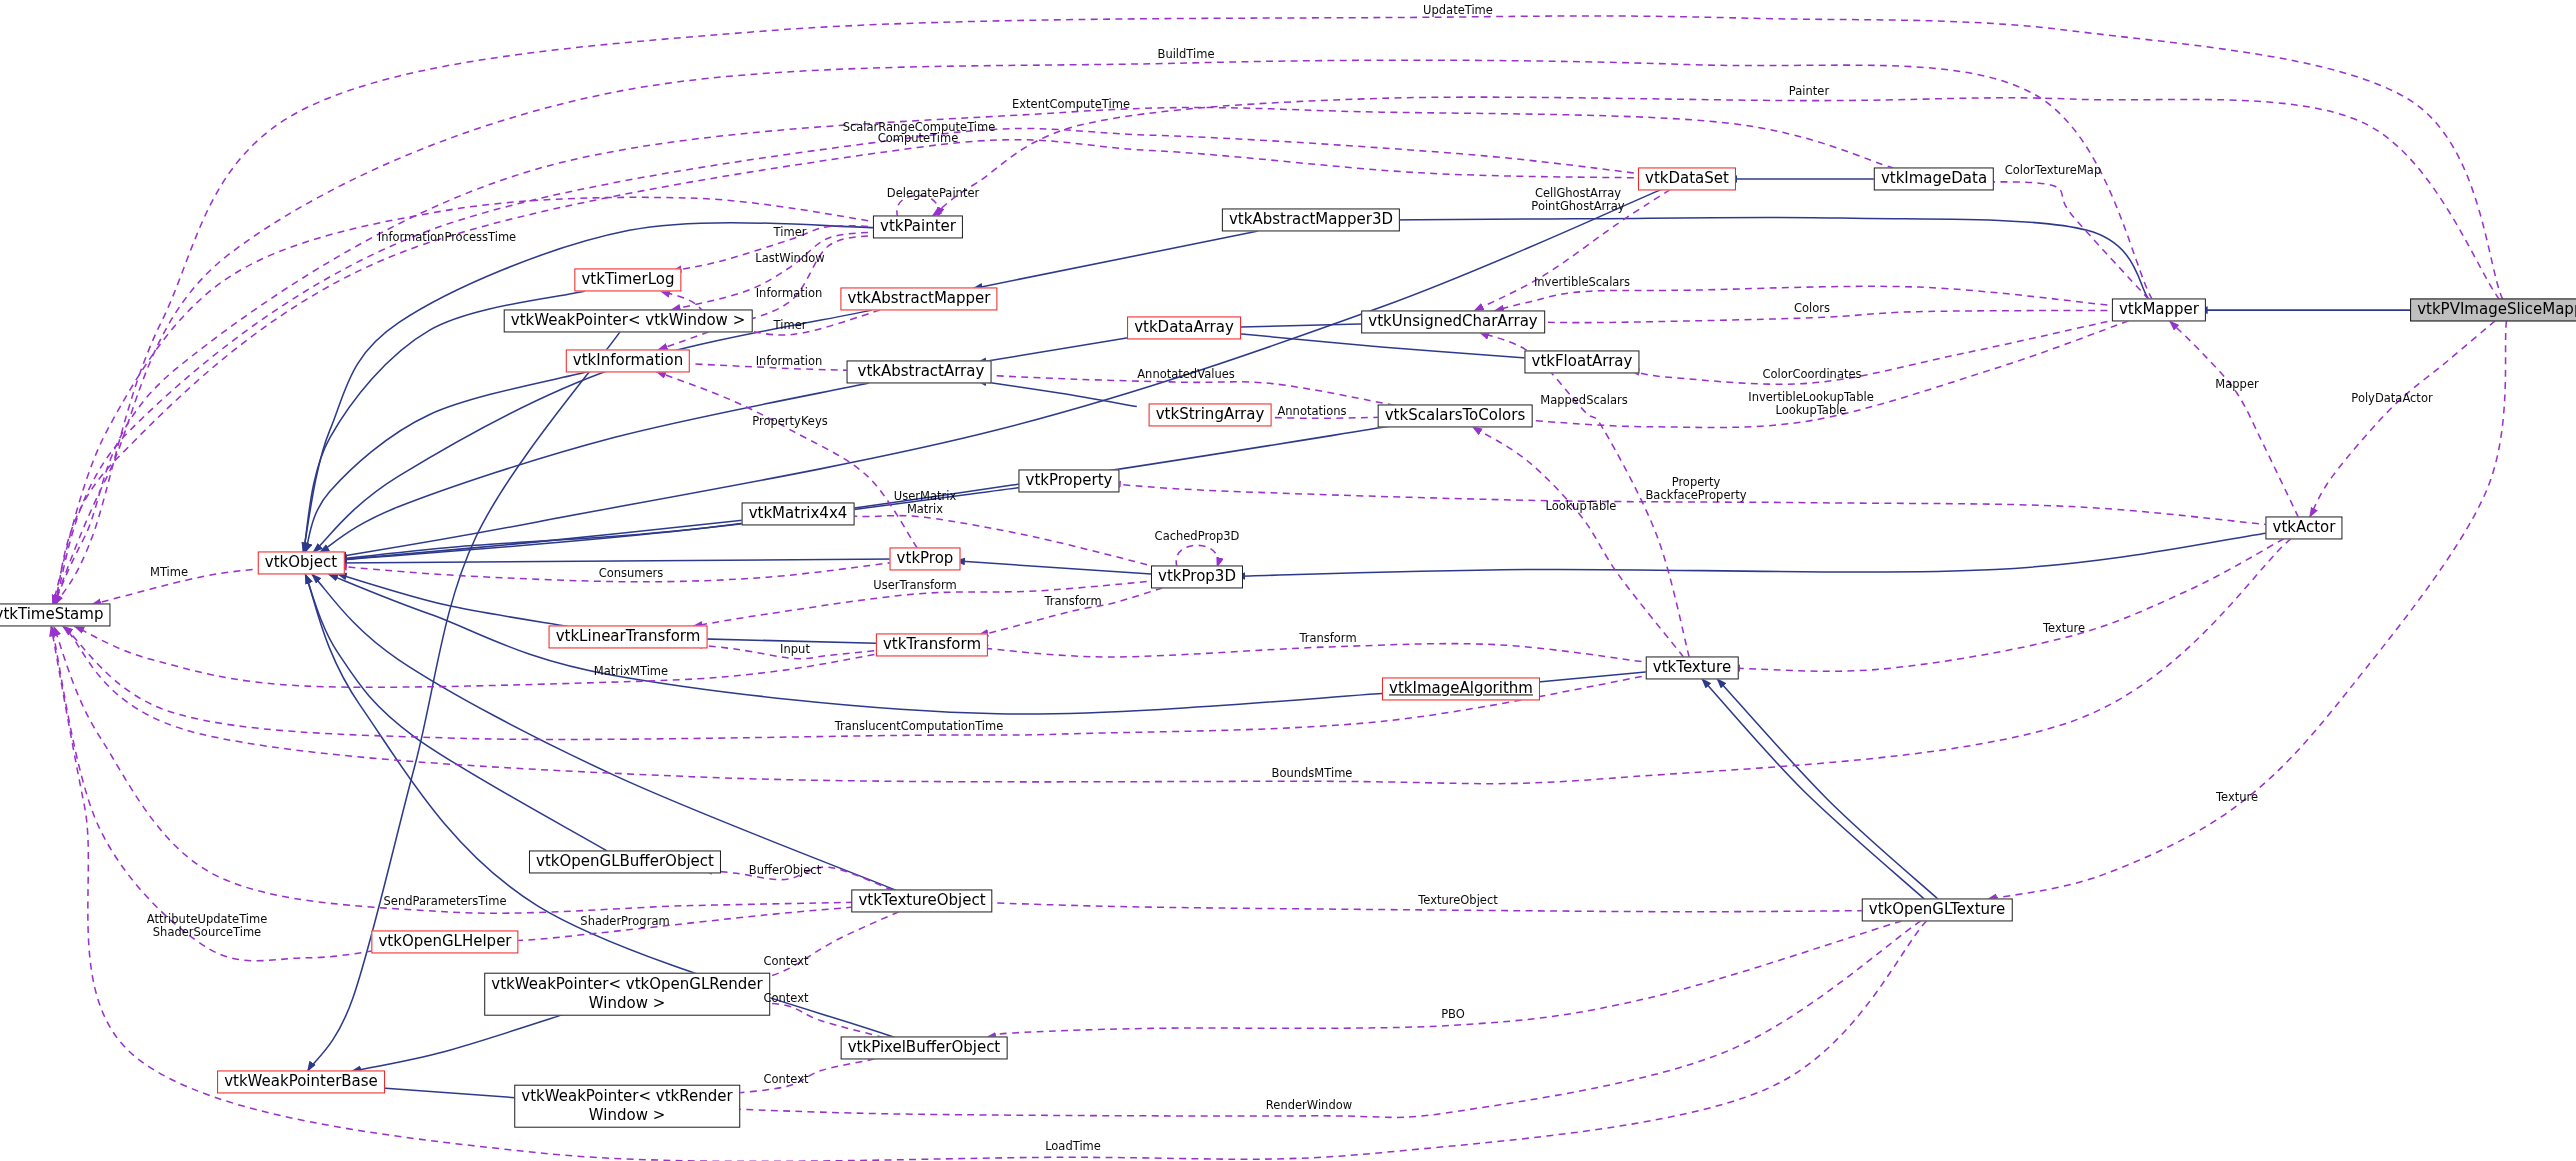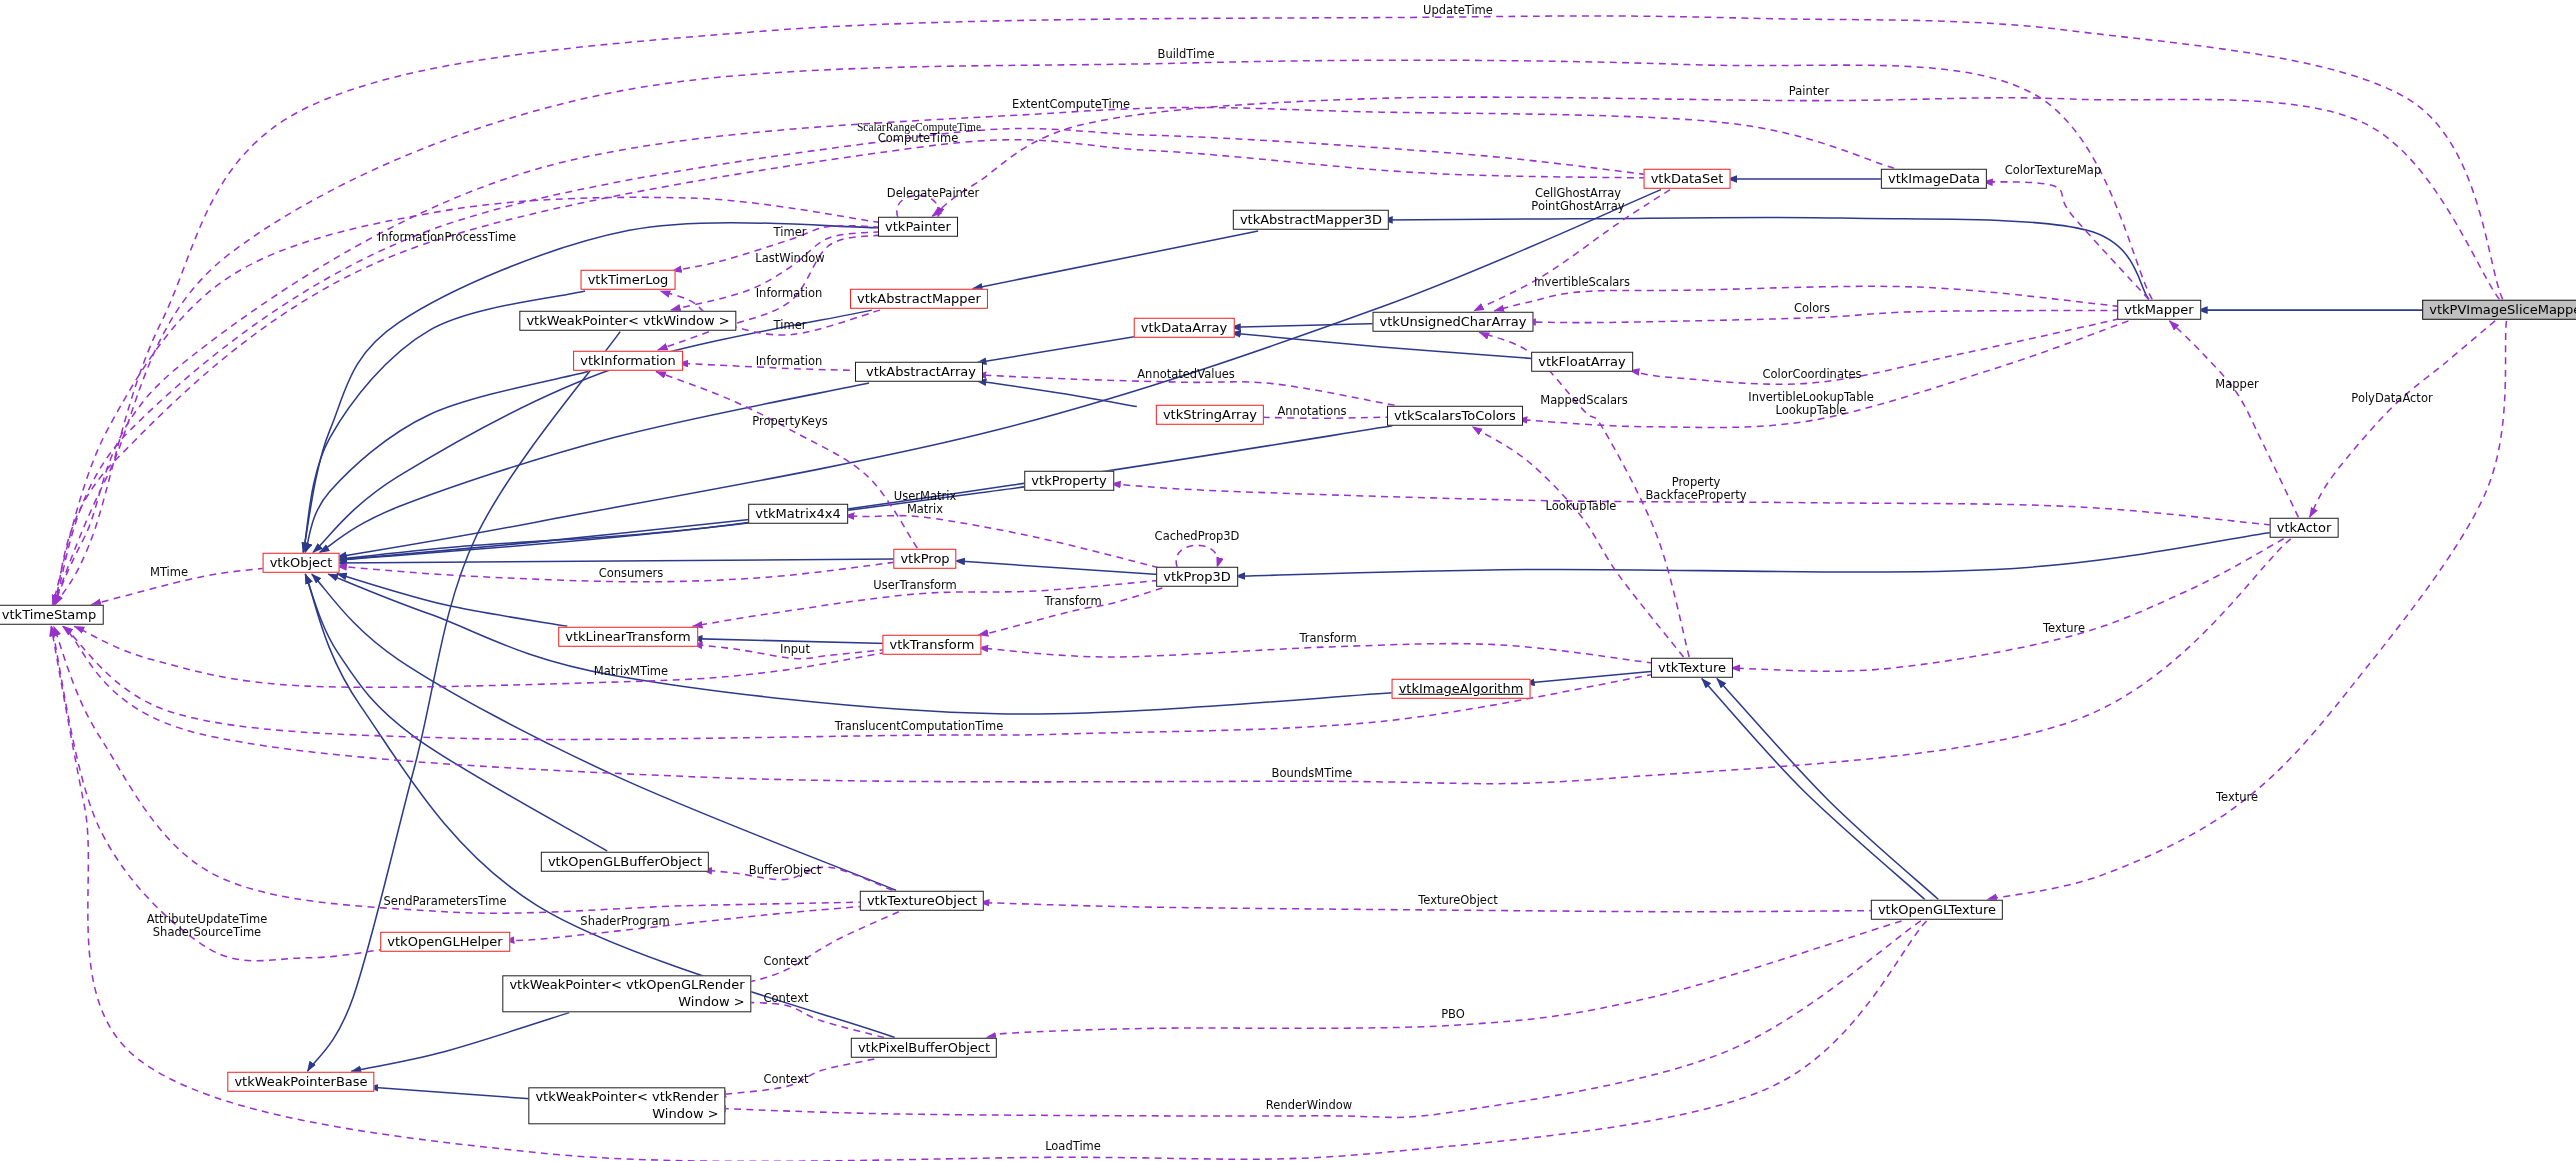--- a/index.html
+++ b/index.html
@@ -1,21 +1,21 @@
 <!DOCTYPE html>
 <html style="font-size:12.3px"><head>
 <meta charset="utf-8">
 <style>
   html,body{margin:0;padding:0;background:#fff;}
   #canvas{position:relative;width:2576px;height:1162px;background:#fff;overflow:hidden;
           font-family:"DejaVu Sans","Liberation Sans",sans-serif;}
   #edges{position:absolute;left:0;top:0;}
   .node{position:absolute;transform:translate(-50%,-50%);background:#fff;border:1.5px solid #1d1d1d;
-        padding:0.8px 6.1px;font-size:13px;line-height:1.3;color:#000;white-space:pre-line;
-        text-align:right;cursor:pointer;}
+        padding:0.8px 6.1px;font-size:15px;line-height:1.3;color:#000;white-space:pre-line;
+        text-align:center;cursor:pointer;}
   .node.red{border-color:#f21d1d;}
   .node.main{background:#bfbfbf;border-color:#111;}
   .elabel{position:absolute;transform:translate(-50%,-50%);font-size:11.5px;line-height:1.12;
           color:#0b0b0b;white-space:pre-line;text-align:center;pointer-events:none;}
 </style>
 </head>
 <body>
 
 <div id="canvas">
   <svg id="edges" width="2576" height="1162" viewBox="0 0 3357 1514">
@@ -144,21 +144,21 @@
 Window &gt;</div>
     <div class="node red" style="left: 301px; top: 1082px;">vtkWeakPointerBase</div>
     <div class="node" style="left: 627px; top: 1106px;">vtkWeakPointer&lt; vtkRender
 Window &gt;</div>
     <div class="node" style="left: 922px; top: 901px;">vtkTextureObject</div>
     <div class="node" style="left: 924px; top: 1048px;">vtkPixelBufferObject</div>
     <div class="node" style="left: 1937px; top: 910px;">vtkOpenGLTexture</div>
     <div class="elabel" style="left: 1458px; top: 10px;">UpdateTime</div>
     <div class="elabel" style="left: 1186px; top: 54px;">BuildTime</div>
     <div class="elabel" style="left: 1071px; top: 104px;">ExtentComputeTime</div>
-    <div class="elabel" style="left: 919px; top: 127px; font-family: Liberation Serif, serif;">ScalarRangeComputeTime</div>
+    <div class="elabel" style="left: 919px; top: 127px;">ScalarRangeComputeTime</div>
     <div class="elabel" style="left: 918px; top: 138px;">ComputeTime</div>
     <div class="elabel" style="left: 447px; top: 201px; margin-top: 36px;">InformationProcessTime</div>
     <div class="elabel" style="left: 1809px; top: 91px;">Painter</div>
     <div class="elabel" style="left: 921px; top: 193px; margin-left: 12px;">DelegatePainter</div>
     <div class="elabel" style="left: 790px; top: 232px;">Timer</div>
     <div class="elabel" style="left: 790px; top: 258px;">LastWindow</div>
     <div class="elabel" style="left: 789px; top: 293px;">Information</div>
     <div class="elabel" style="left: 790px; top: 325px;">Timer</div>
     <div class="elabel" style="left: 789px; top: 361px;">Information</div>
     <div class="elabel" style="left: 1578px; top: 200px;">CellGhostArray

